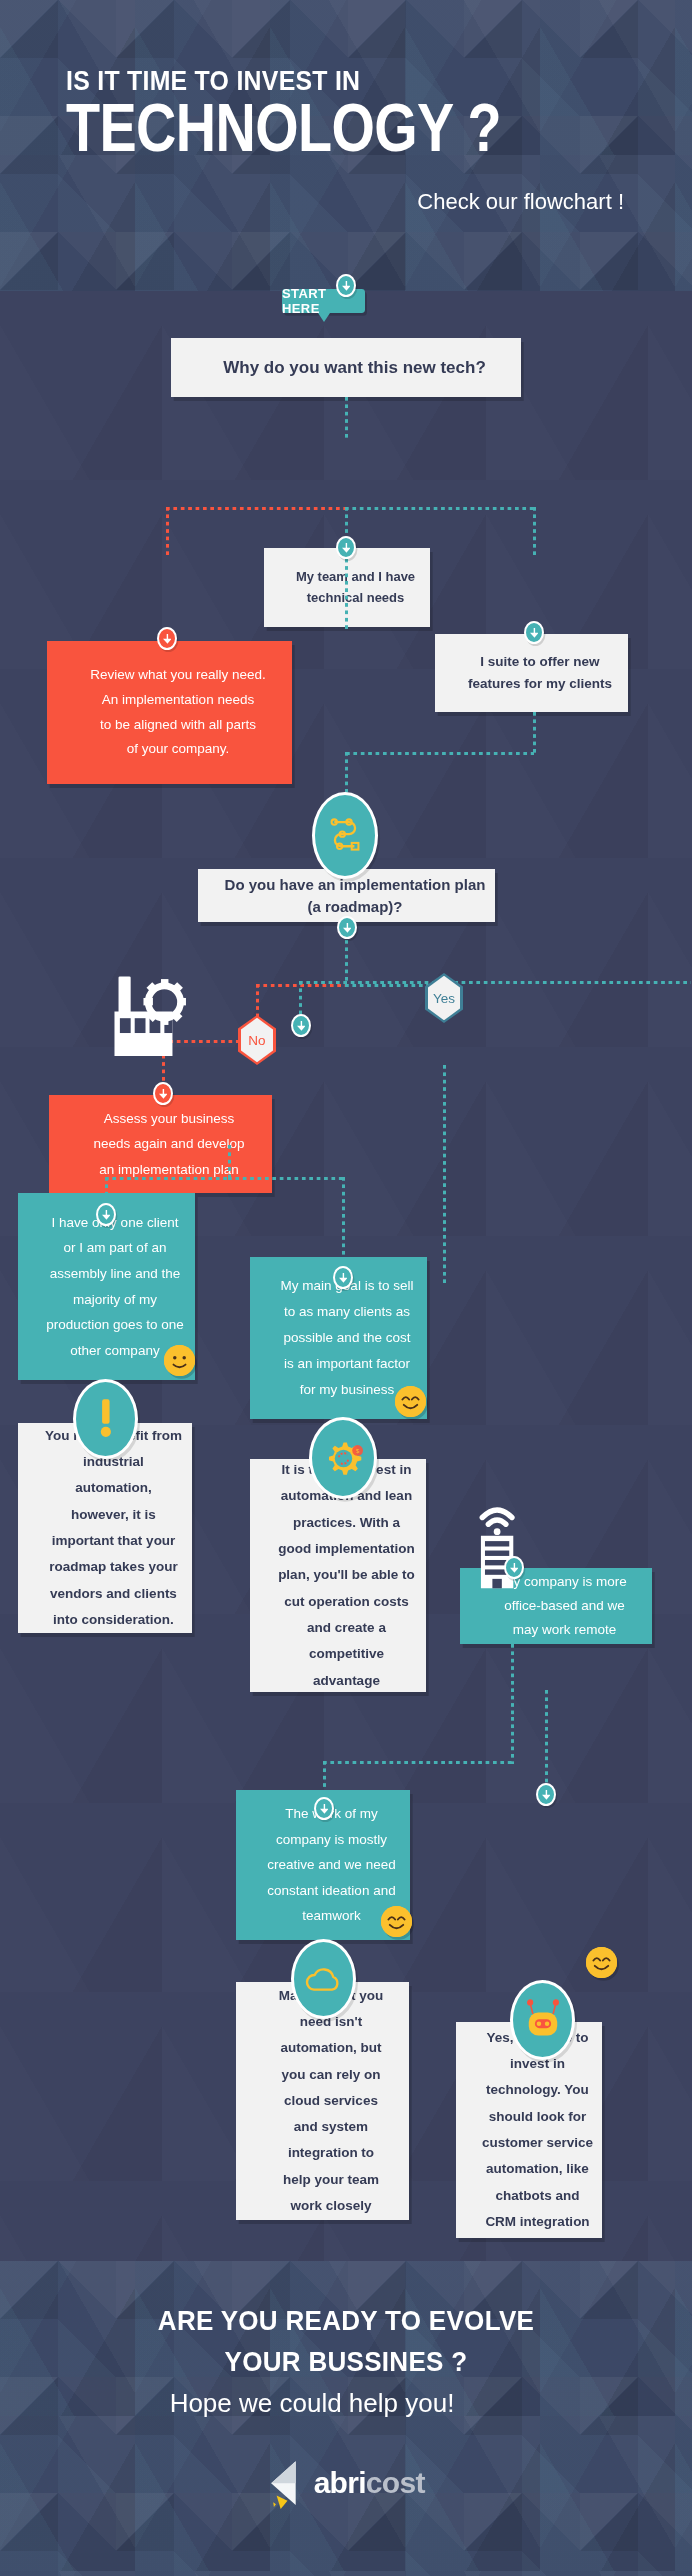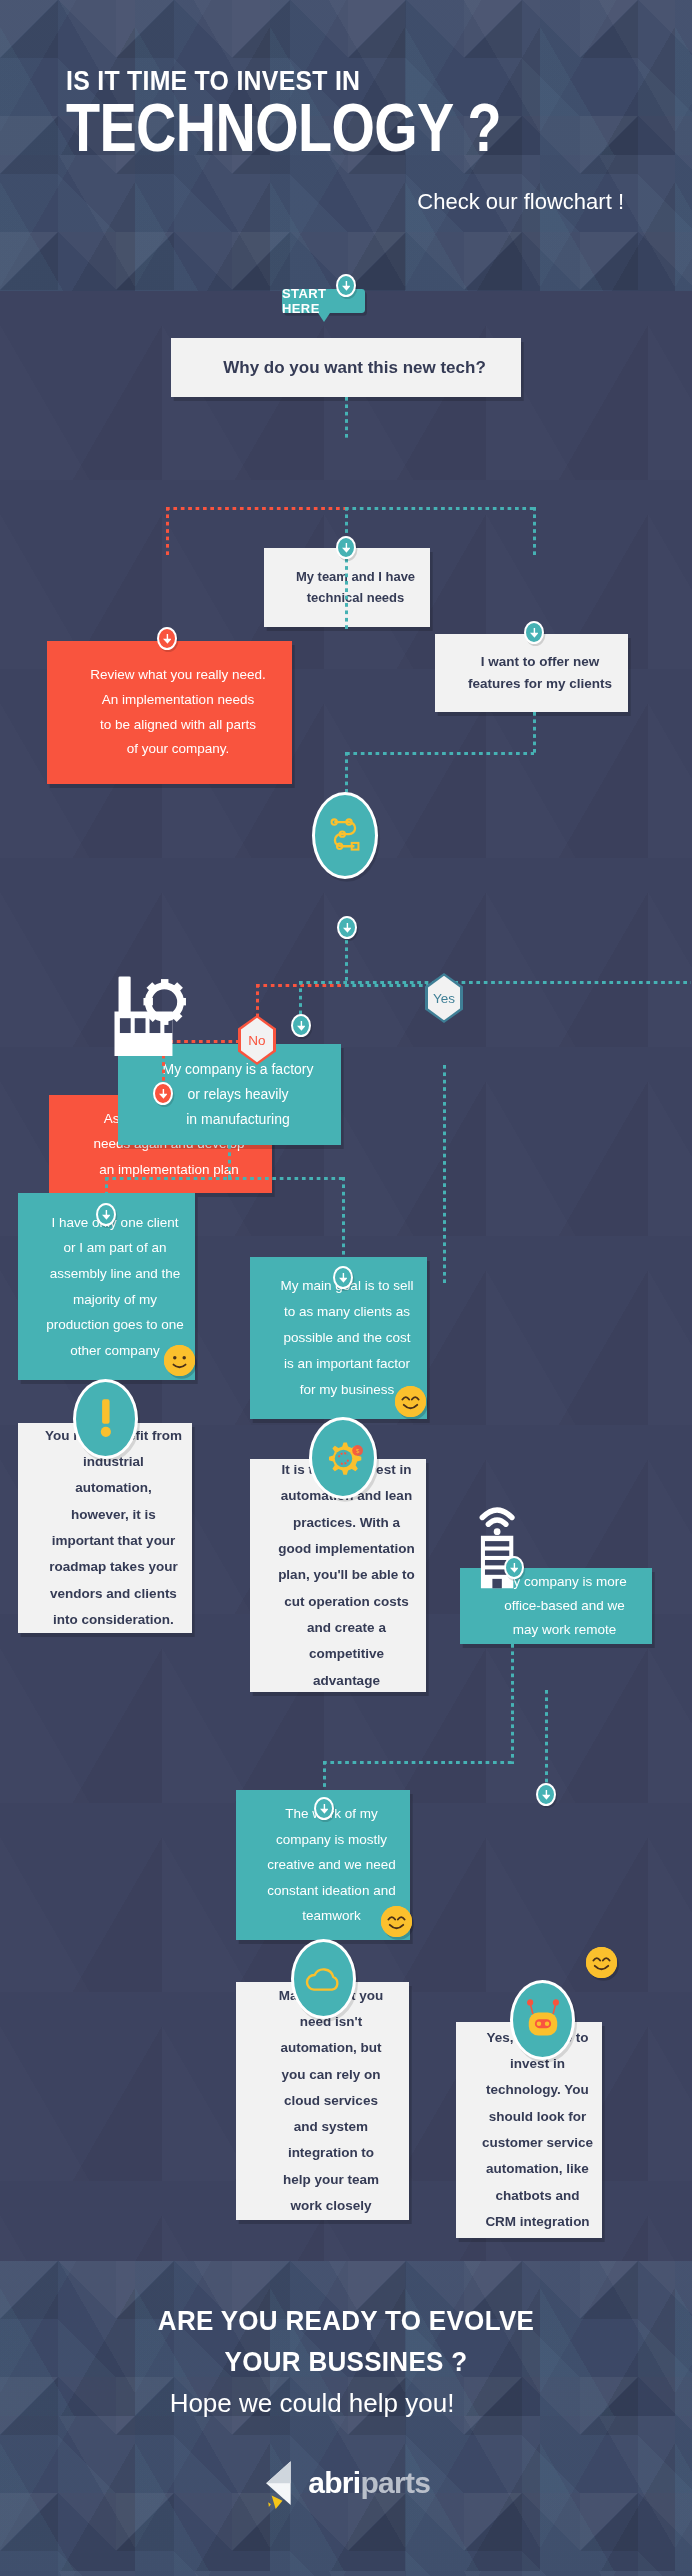--- a/index.html
+++ b/index.html
@@ -236,21 +236,21 @@
     <span class="txt">My team and I have
 technical needs</span>
   </div>
 
   <div class="arw" style="left:524px; top:621px;">
     <svg viewBox="0 0 24 28">
         <path d="M12 1v17M12 24l-8-9h16z" stroke="#fff" stroke-width="4" fill="#fff" stroke-linecap="round"></path>
       </svg>
   </div>
   <div class="node n-white" style="left:435px; top:634px; width:193px; height:78px; display:flex; align-items:center; justify-content:center; font-size:13.5px; line-height:1.6; white-space:pre-line;">
-    <span class="txt">I want to offer new
+    <span class="txt">I suite to offer new
 features for my clients</span>
   </div>
   <div class="dot-v" style="left:533px; top:712px; height:42px;"></div>
   <div class="dot-h" style="left:346px; top:752px; width:188px;"></div>
 
   <div class="arw red" style="left:157px; top:627px;">
     <svg viewBox="0 0 24 28">
         <path d="M12 1v17M12 24l-8-9h16z" stroke="#fff" stroke-width="4" fill="#fff" stroke-linecap="round"></path>
       </svg>
   </div>
@@ -265,20 +265,24 @@
   <div class="med" style="left:312px; top:792px; width:66px; height:87px; border-radius:50%;">
     <svg width="38" height="43" viewBox="0 0 56 64">
       <path d="M12 12 H34 a9 9 0 0 1 0 18 H22 a9 9 0 0 0 0 18 H42" fill="none" stroke="#fbc02d" stroke-width="3.4"></path>
       <circle cx="12" cy="12" r="4" fill="none" stroke="#fbc02d" stroke-width="3"></circle>
       <circle cx="34" cy="12" r="4" fill="none" stroke="#fbc02d" stroke-width="3"></circle>
       <circle cx="24" cy="30" r="4" fill="none" stroke="#fbc02d" stroke-width="3"></circle>
       <circle cx="20" cy="48" r="4" fill="none" stroke="#fbc02d" stroke-width="3"></circle>
       <rect x="38" y="43" width="10" height="10" fill="none" stroke="#fbc02d" stroke-width="3"></rect>
     </svg>
   </div>
+  <div class="node n-white" style="left:198px; top:869px; width:297px; height:53px; display:flex; align-items:center; justify-content:center; font-size:15px; line-height:1.45; white-space:pre-line;">
+    <span class="txt">Do you have an implementation plan
+(a roadmap)?</span>
+  </div>
 
   <div class="arw" style="left:337px; top:916px;">
     <svg viewBox="0 0 24 28">
         <path d="M12 1v17M12 24l-8-9h16z" stroke="#fff" stroke-width="4" fill="#fff" stroke-linecap="round"></path>
       </svg>
   </div>
 
   <div class="dot-v" style="left:345px; top:940px; height:46px;"></div>
   <div class="dot-h red" style="left:256px; top:848px; width:0;"></div>
   <div class="dot-h red" style="left:256px; top:984px; width:91px;"></div>
@@ -337,25 +341,20 @@
         <rect x="101" y="62" width="12" height="11" transform="rotate(-45 107 68)"></rect>
       </g>
     </svg>
   </div>
   <div class="dot-h" style="left:299px; top:981px; width:392px;"></div>
   <div class="dot-v" style="left:299px; top:981px; height:38px;"></div>
   <div class="arw" style="left:291px; top:1014px;">
     <svg viewBox="0 0 24 28">
         <path d="M12 1v17M12 24l-8-9h16z" stroke="#fff" stroke-width="4" fill="#fff" stroke-linecap="round"></path>
       </svg>
-  </div>
-  <div class="node n-teal" style="left:118px; top:1044px; width:223px; height:101px; display:flex; align-items:center; justify-content:center; font-size:14px; line-height:1.8; white-space:pre-line;">
-    <span class="txt">My company is a factory
-or relays heavily
-in manufacturing</span>
   </div>
 
   <div class="dot-v" style="left:228px; top:1145px; height:35px;"></div>
   <div class="dot-h" style="left:105px; top:1177px; width:124px;"></div>
   <div class="dot-h" style="left:228px; top:1177px; width:116px;"></div>
   <div class="dot-v" style="left:105px; top:1177px; height:31px;"></div>
   <div class="dot-v" style="left:342px; top:1177px; height:95px;"></div>
 
   <div class="arw" style="left:96px; top:1203px;">
     <svg viewBox="0 0 24 28">
@@ -564,17 +563,17 @@
 
   <div class="logo-wrap">
     <span class="logo-mark">
       <svg width="41" height="49" viewBox="0 0 60 72">
         <path d="M42 2 L6 34 L42 66 Z" fill="#f4f6f8"></path>
         <path d="M42 2 L6 34 L42 34 Z" fill="#cfd6dd"></path>
         <path d="M14 52 L30 60 L20 72 Z" fill="#f5c518"></path>
         <path d="M9 62 l4 3 -3 4z" fill="#f5c518"></path>
       </svg>
     </span>
-    <span class="logo-text"><span>abri</span><span class="dim">parts</span></span>
+    <span class="logo-text"><span>abri</span><span class="dim">cost</span></span>
   </div>
 
 </div>
 
 
 </body></html>

